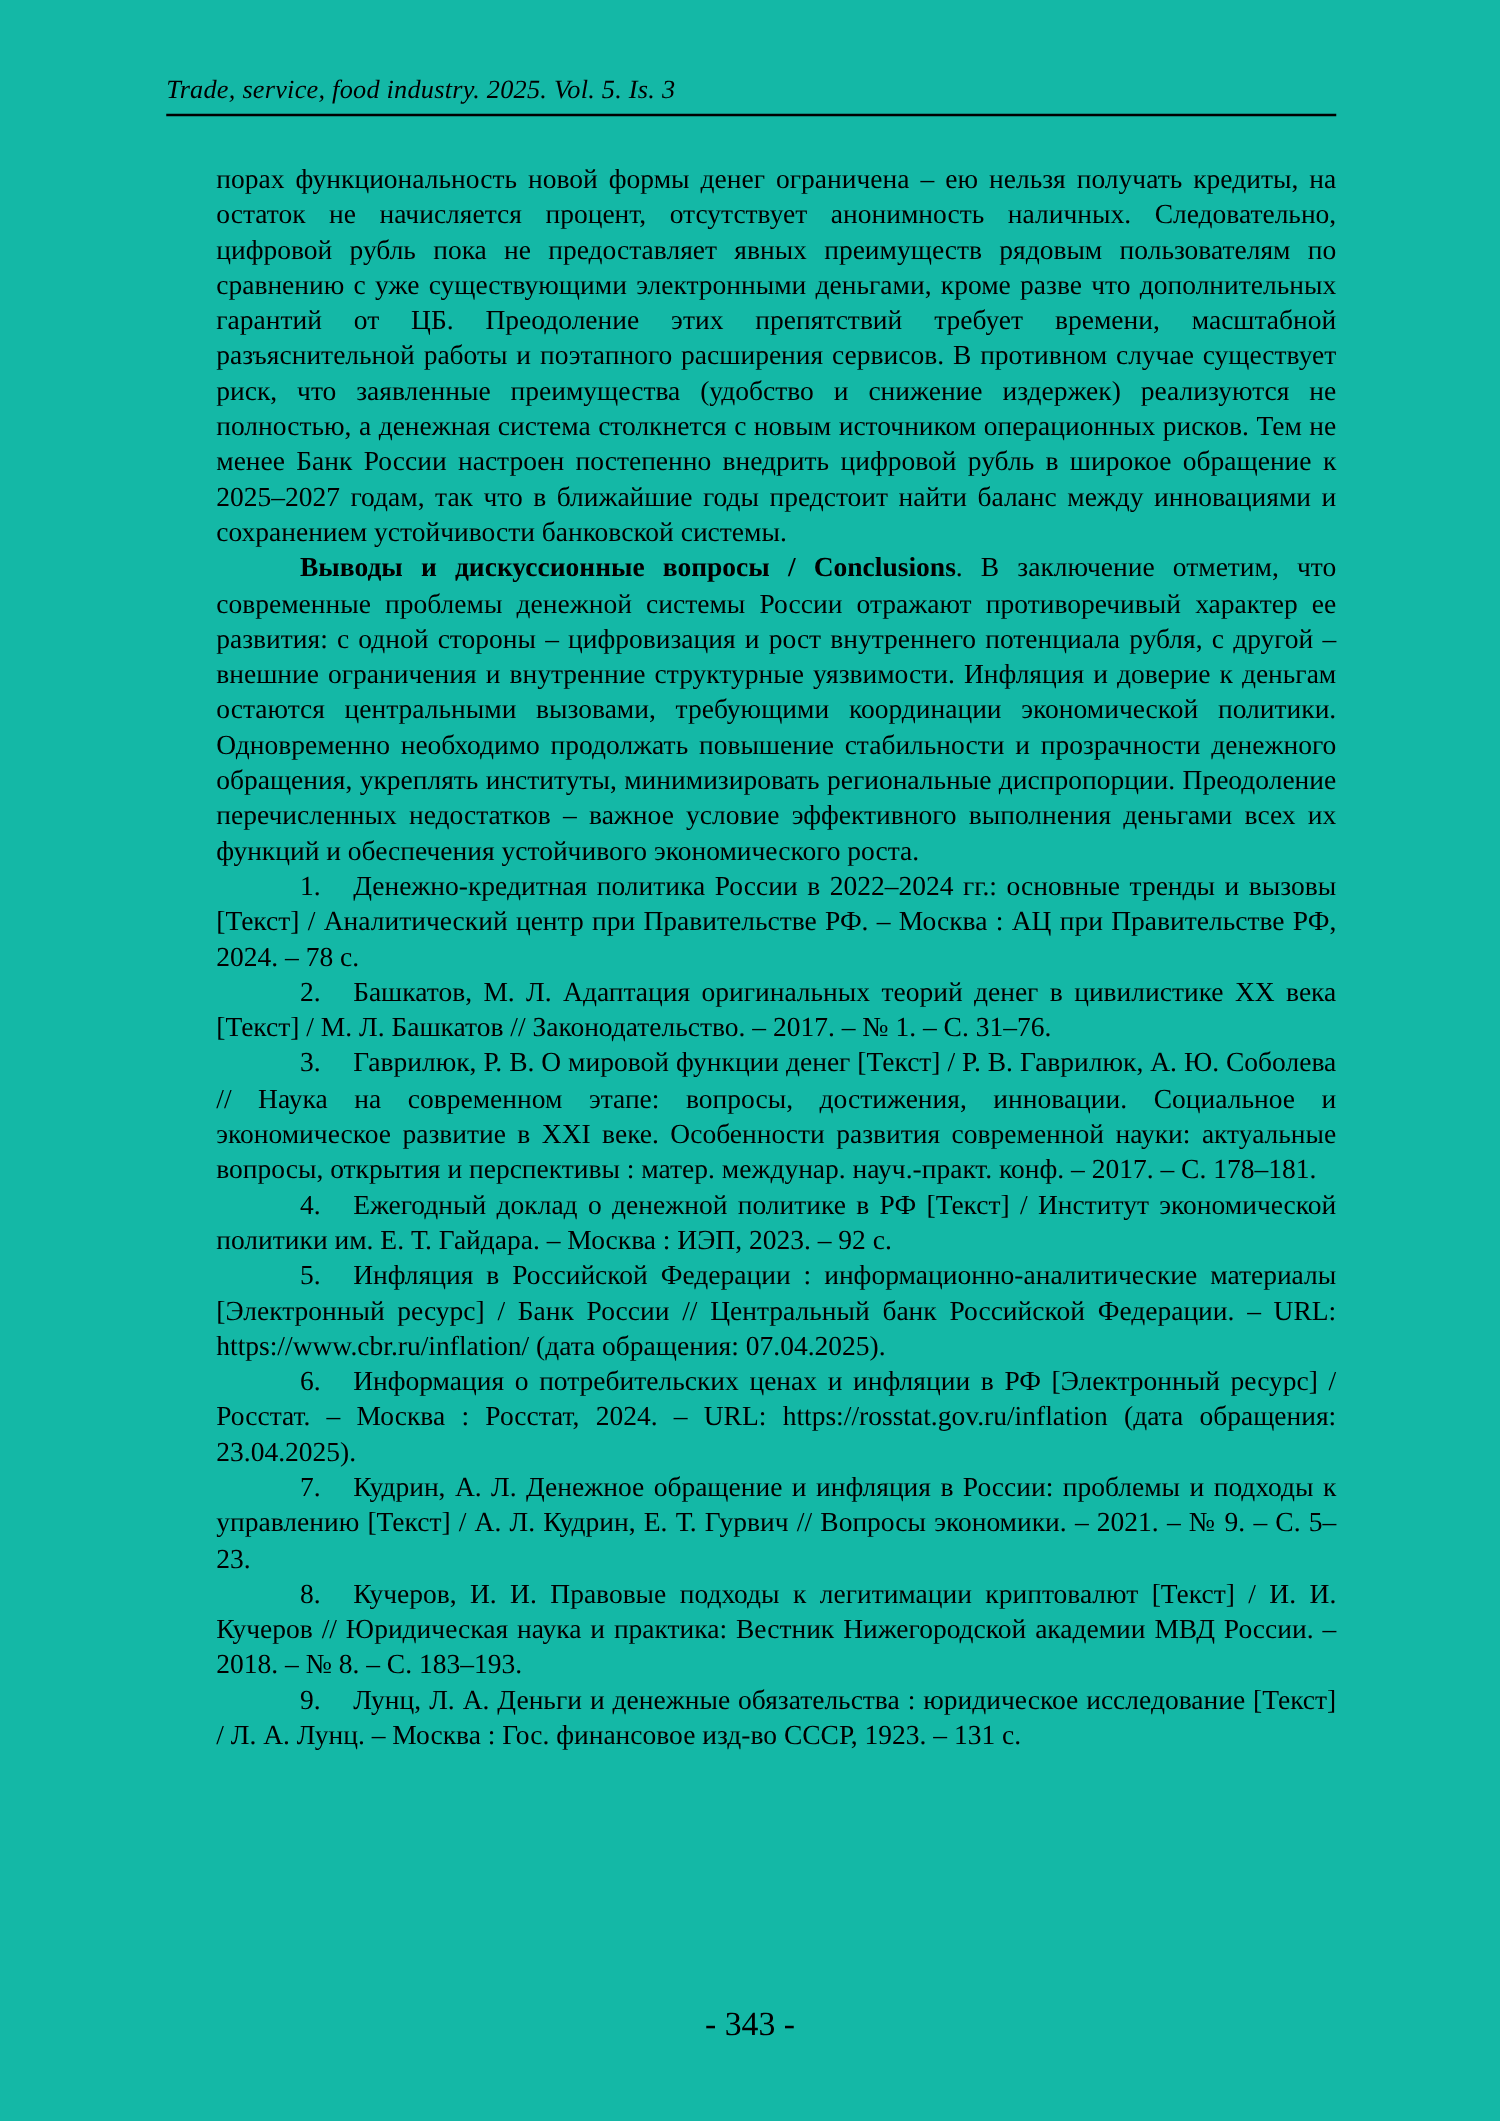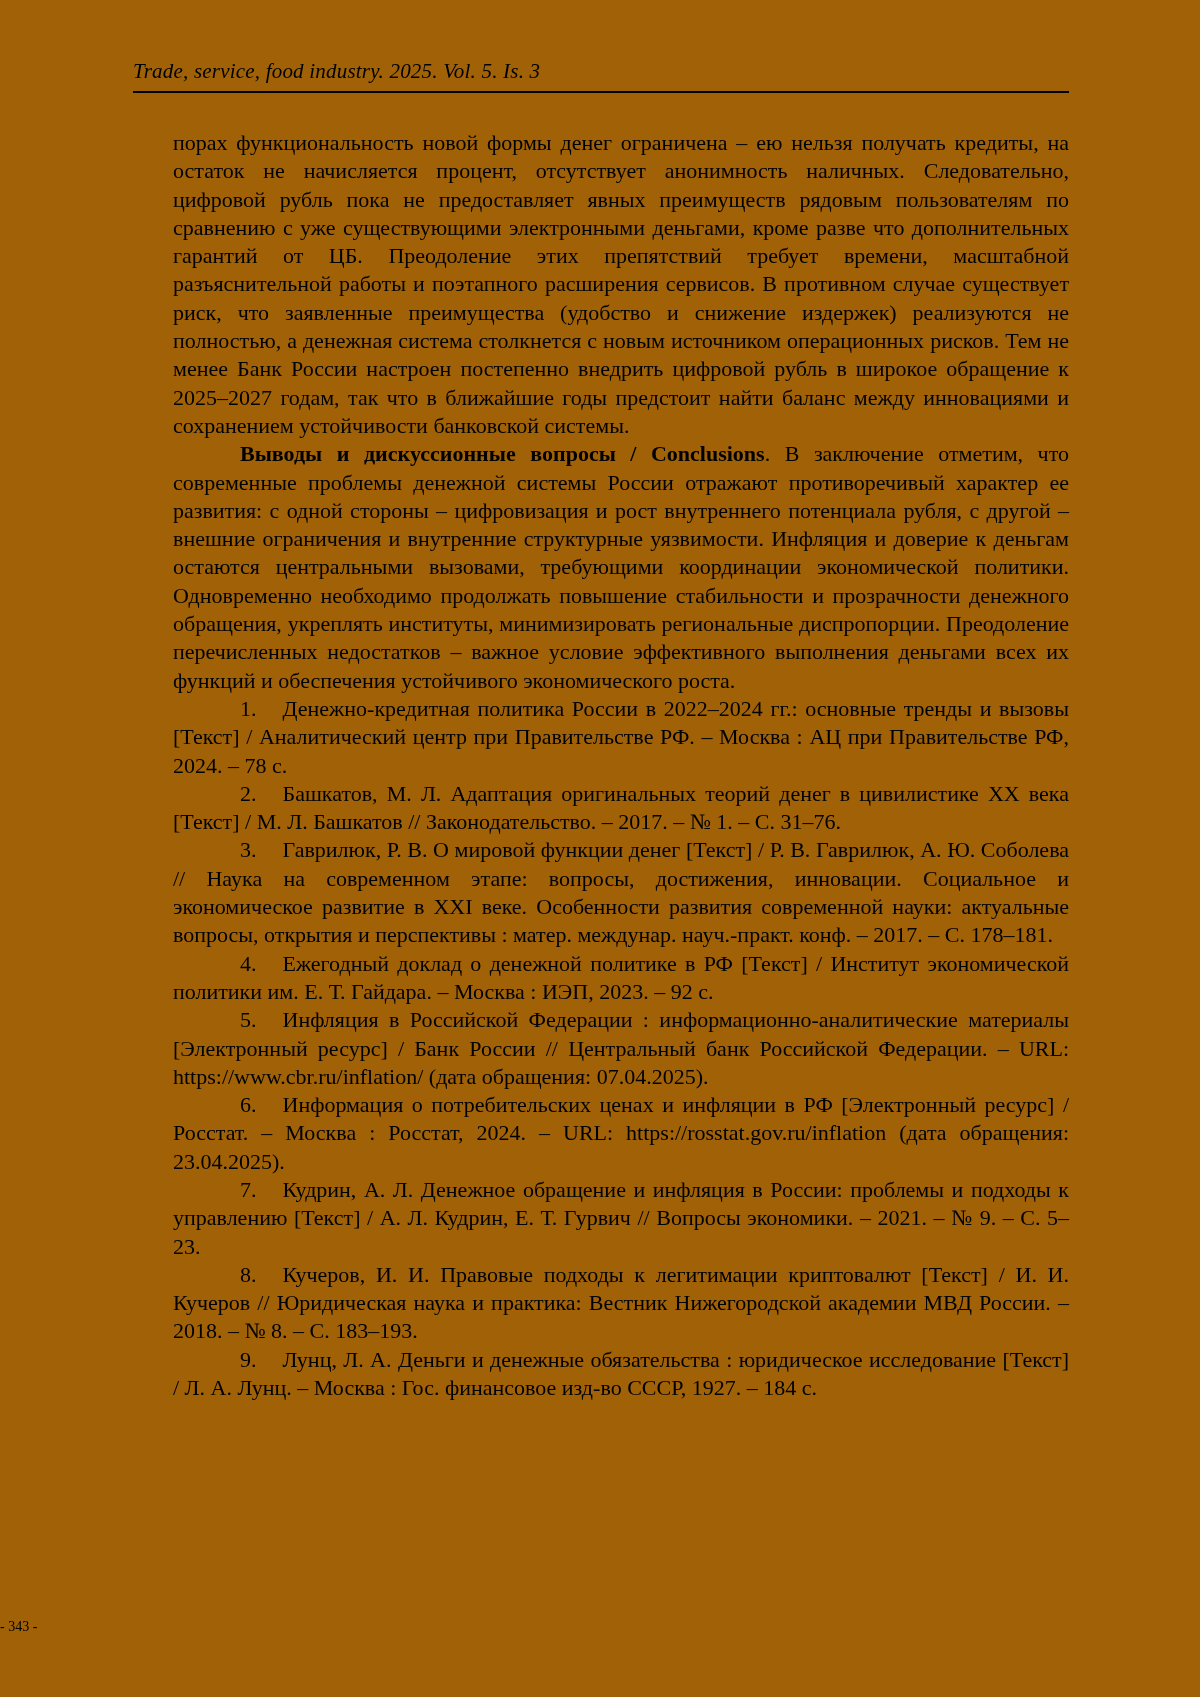--- a/index.html
+++ b/index.html
@@ -9,21 +9,21 @@
     height: 1697px;
     font-family: "Liberation Serif", serif;
     color: #000000;
     position: relative;
   }
   .page {
     position: relative;
     width: 1200px;
     height: 1697px;
     padding: 58px 131px 0 133px;
-    background: #a16207;
+    background: #14b8a6;
     overflow: hidden;
   }
   .page-header .journal-line {
     font-style: italic;
     font-size: 21px;
     line-height: 26px;
     padding-bottom: 7px;
     letter-spacing: 0.2px;
   }
   .header-rule {
@@ -58,22 +58,22 @@
     text-indent: 67px;
   }
   .ref .ref-num {
     margin-right: 26px;
   }
   .page-footer {
     position: absolute;
     bottom: 62px;
     left: 0;
     width: 100%;
-    text-align: left;
-    font-size: 14px;
+    text-align: center;
+    font-size: 27px;
   }
 </style>
 </head>
 <body>
 
 <div class="page">
 
   <header class="page-header">
     <div class="journal-line">Trade, service, food industry. 2025. Vol. 5. Is. 3</div>
     <hr class="header-rule">
@@ -88,21 +88,21 @@
 
     <div class="ref-list">
       <p class="ref"><span class="ref-num">1.</span><span>Денежно-кредитная политика России в 2022–2024 гг.: основные тренды и вызовы [Текст] / Аналитический центр при Правительстве РФ. – Москва : АЦ при Правительстве РФ, 2024. – 78 с.</span></p>
       <p class="ref"><span class="ref-num">2.</span><span>Башкатов, М. Л. Адаптация оригинальных теорий денег в цивилистике XX века [Текст] / М. Л. Башкатов // Законодательство. – 2017. – № 1. – С. 31–76.</span></p>
       <p class="ref"><span class="ref-num">3.</span><span>Гаврилюк, Р. В. О мировой функции денег [Текст] / Р. В. Гаврилюк, А. Ю. Соболева // Наука на современном этапе: вопросы, достижения, инновации. Социальное и экономическое развитие в XXI веке. Особенности развития современной науки: актуальные вопросы, открытия и перспективы : матер. междунар. науч.-практ. конф. – 2017. – С. 178–181.</span></p>
       <p class="ref"><span class="ref-num">4.</span><span>Ежегодный доклад о денежной политике в РФ [Текст] / Институт экономической политики им. Е. Т. Гайдара. – Москва : ИЭП, 2023. – 92 с.</span></p>
       <p class="ref"><span class="ref-num">5.</span><span>Инфляция в Российской Федерации : информационно-аналитические материалы [Электронный ресурс] / Банк России // Центральный банк Российской Федерации. – URL: https://www.cbr.ru/inflation/ (дата обращения: 07.04.2025).</span></p>
       <p class="ref"><span class="ref-num">6.</span><span>Информация о потребительских ценах и инфляции в РФ [Электронный ресурс] / Росстат. – Москва : Росстат, 2024. – URL: https://rosstat.gov.ru/inflation (дата обращения: 23.04.2025).</span></p>
       <p class="ref"><span class="ref-num">7.</span><span>Кудрин, А. Л. Денежное обращение и инфляция в России: проблемы и подходы к управлению [Текст] / А. Л. Кудрин, Е. Т. Гурвич // Вопросы экономики. – 2021. – № 9. – С. 5–23.</span></p>
       <p class="ref"><span class="ref-num">8.</span><span>Кучеров, И. И. Правовые подходы к легитимации криптовалют [Текст] / И. И. Кучеров // Юридическая наука и практика: Вестник Нижегородской академии МВД России. – 2018. – № 8. – С. 183–193.</span></p>
-      <p class="ref"><span class="ref-num">9.</span><span>Лунц, Л. А. Деньги и денежные обязательства : юридическое исследование [Текст] / Л. А. Лунц. – Москва : Гос. финансовое изд-во СССР, 1927. – 184 с.</span></p>
+      <p class="ref"><span class="ref-num">9.</span><span>Лунц, Л. А. Деньги и денежные обязательства : юридическое исследование [Текст] / Л. А. Лунц. – Москва : Гос. финансовое изд-во СССР, 1923. – 131 с.</span></p>
     </div>
 
   </main>
 
   <footer class="page-footer">
     <div>- 343 -</div>
   </footer>
 
 </div>
 

